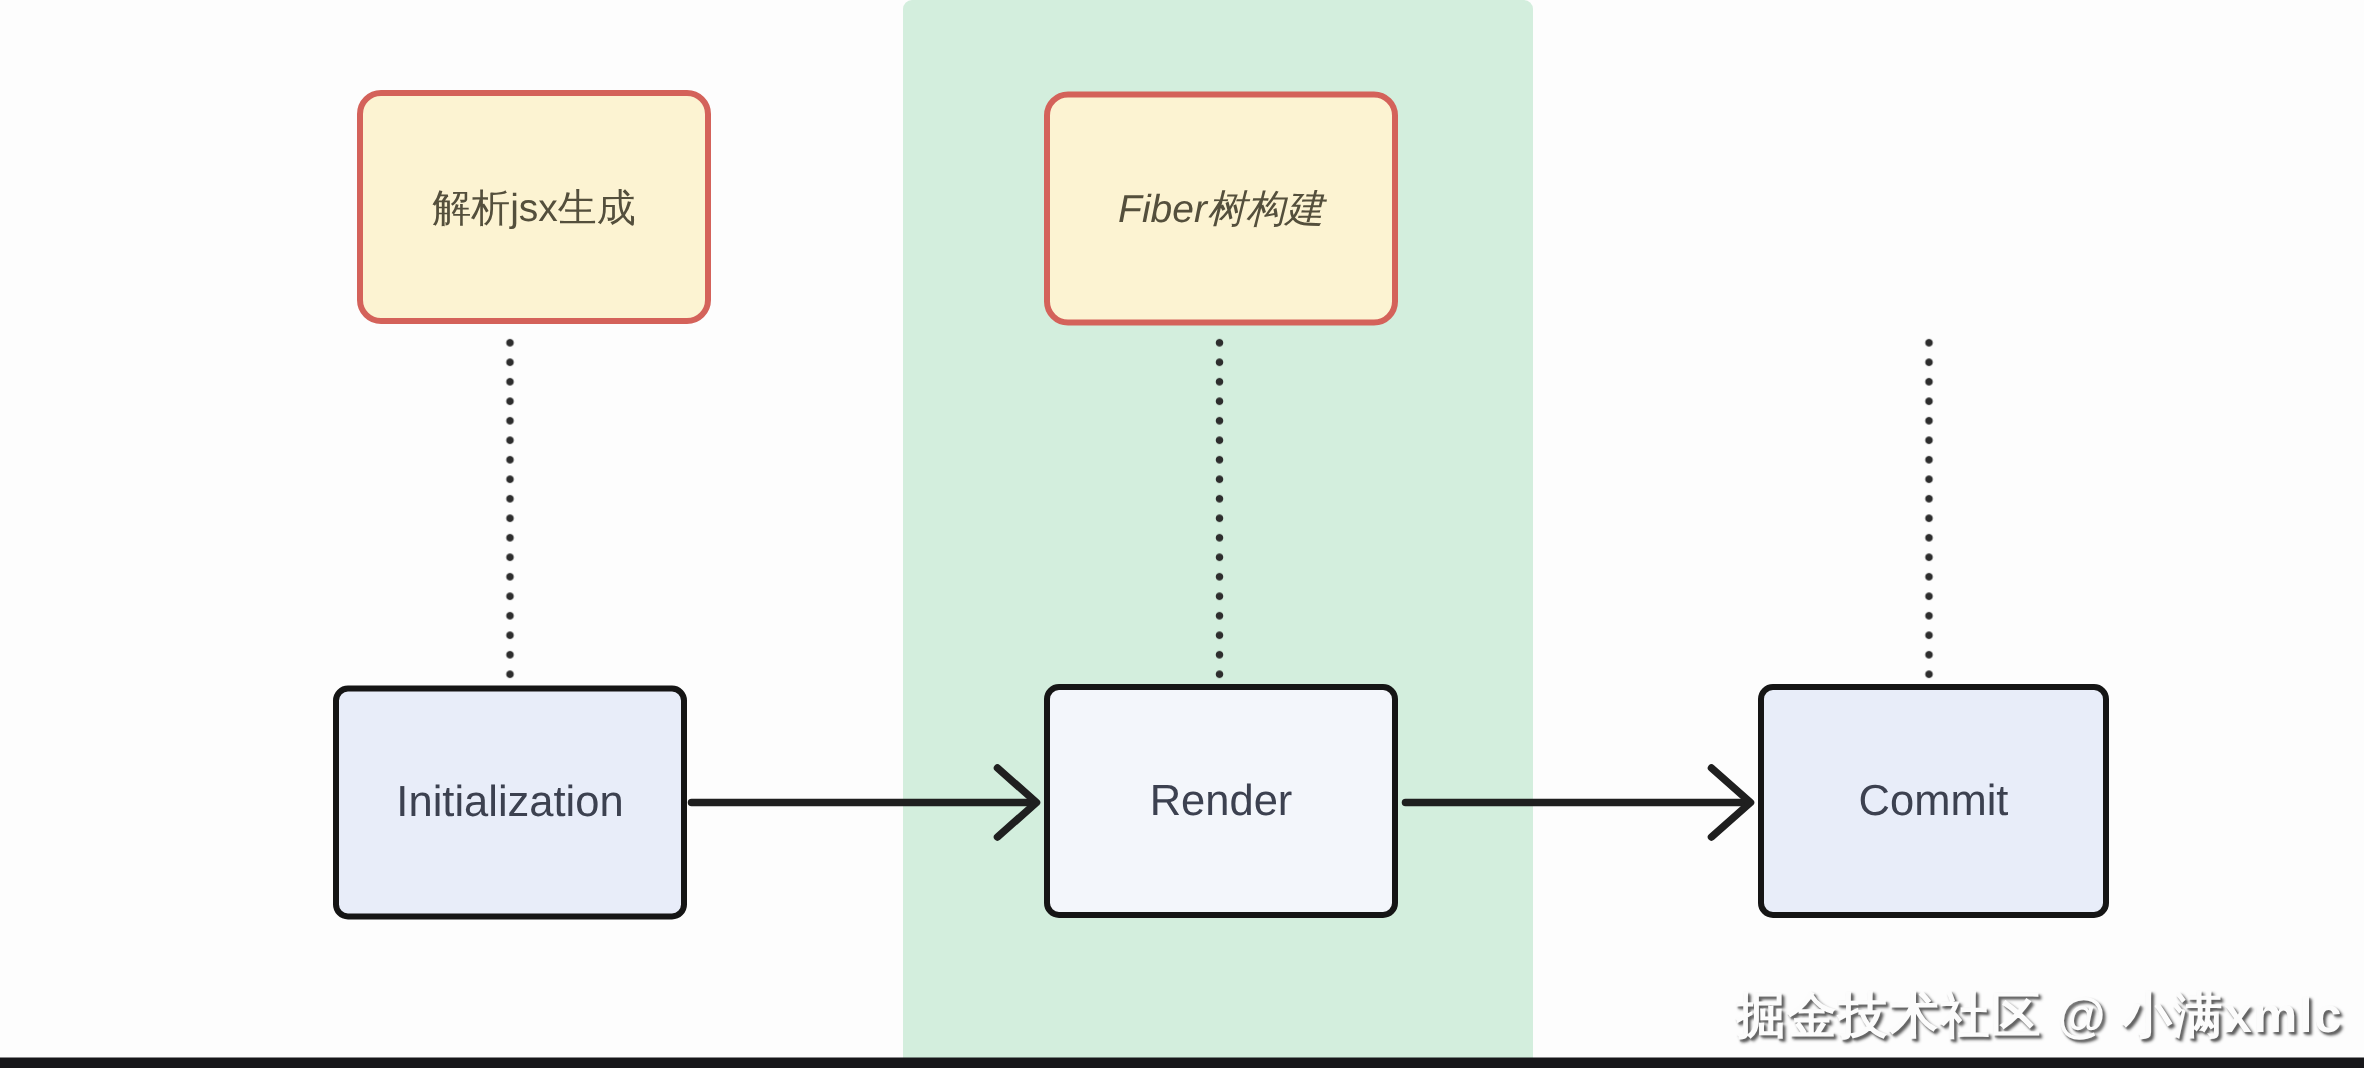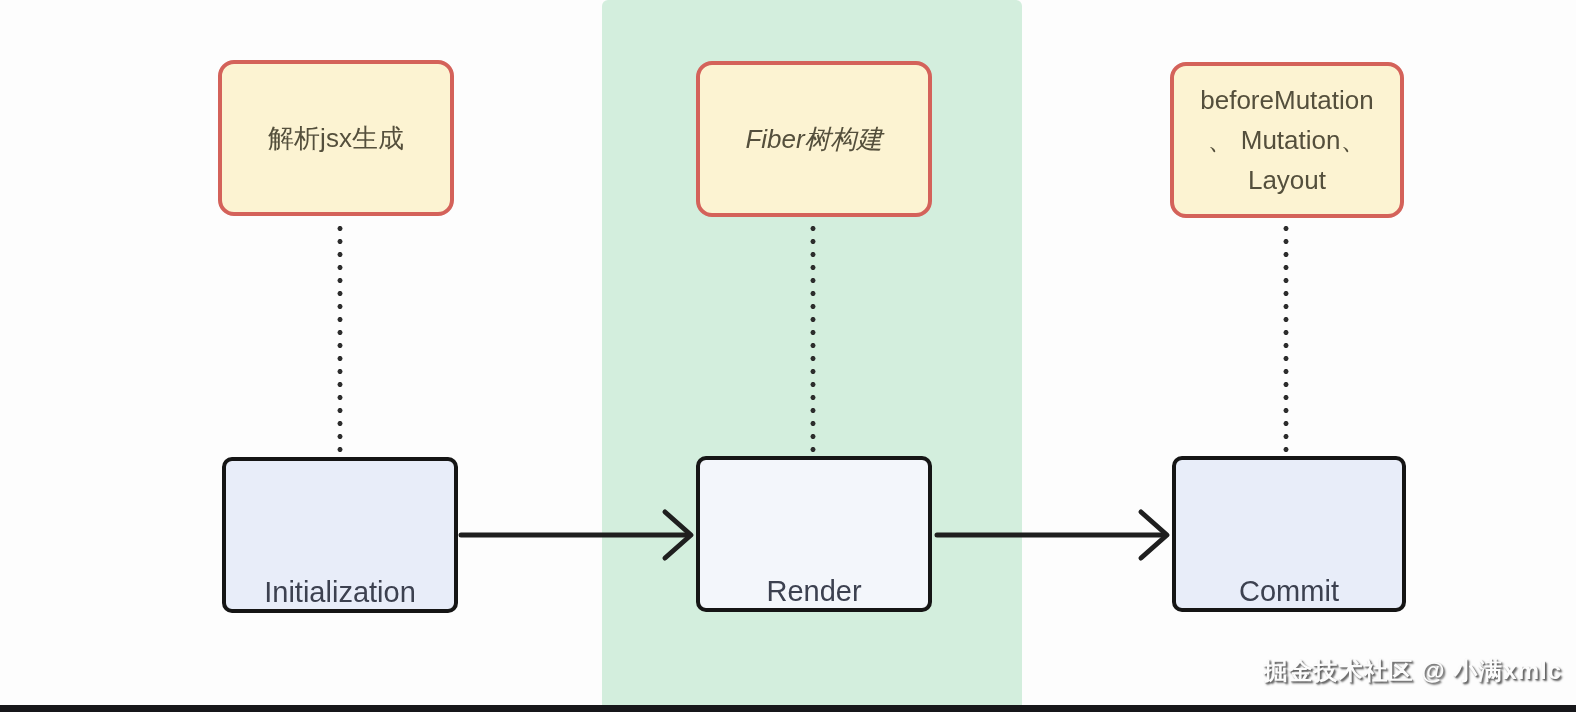--- a/index.html
+++ b/index.html
@@ -44,21 +44,21 @@
     flex-direction: column;
     justify-content: center;
     align-items: center;
     text-align: center;
     color: #544f3c;
     font-size: 26px;
     line-height: 40px;
     font-weight: 500;
     z-index: 3;
   }
-  .note-1 { left: 218px; top: 60px; text-align: right; }
+  .note-1 { left: 238px; top: 60px; text-align: right; }
   .note-2 { left: 696px; top: 61px; font-style: italic; }
   .note-3 { left: 1170px; top: 62px; width: 234px; }
   .connector {
     position: absolute;
     top: 222px;
     height: 232px;
     width: 6px;
     background-image: radial-gradient(circle, #2d2d2d 2.2px, rgba(45,45,45,0) 2.8px);
     background-size: 6px 13px;
     background-repeat: repeat-y;
@@ -70,21 +70,21 @@
   .stage {
     position: absolute;
     box-sizing: border-box;
     width: 236px;
     height: 156px;
     background: var(--stage-bg, #e8edf9);
     border: 4px solid var(--stage-border, #151515);
     border-radius: 10px;
     display: flex;
     justify-content: center;
-    align-items: flex-end;
+    align-items: center;
     color: #3c4150;
     font-size: 29px;
     font-weight: 500;
     z-index: 3;
   }
   .stage-1 { left: 222px; top: 457px; }
   .stage-2 { left: 696px; top: 456px; background: var(--stage-bg-highlight, #f3f6fb); }
   .stage-3 { left: 1172px; top: 456px; width: 234px; }
   .arrow-layer {
     position: absolute;
@@ -92,21 +92,21 @@
     top: 0;
     width: 1576px;
     height: 712px;
     z-index: 2;
     pointer-events: none;
   }
   .watermark {
     position: absolute;
     right: 14px;
     top: 655px;
-    font-size: 24px;
+    font-size: 33px;
     font-weight: 600;
     letter-spacing: 1px;
     color: #fcfcfc;
     text-shadow: 2px 2px 2px rgba(95, 95, 95, 0.95), 1px 1px 1px rgba(70, 70, 70, 0.6);
     z-index: 4;
     white-space: nowrap;
   }
 </style>
 </head>
 <body>
@@ -116,25 +116,20 @@
   <div class="highlight-band"></div>
 
   <div class="note note-1">
     <div>解析jsx生成</div>
   </div>
 
   <div class="note note-2">
     <div>Fiber树构建</div>
   </div>
 
-  <div class="note note-3">
-    <div>beforeMutation</div>
-    <div>、 Mutation、</div>
-    <div>Layout</div>
-  </div>
 
   <div class="connector connector-1"></div>
   <div class="connector connector-2"></div>
   <div class="connector connector-3"></div>
 
   <div class="stage stage-1">
     <span>Initialization</span>
   </div>
   <div class="stage stage-3">
     <span>Commit</span>

